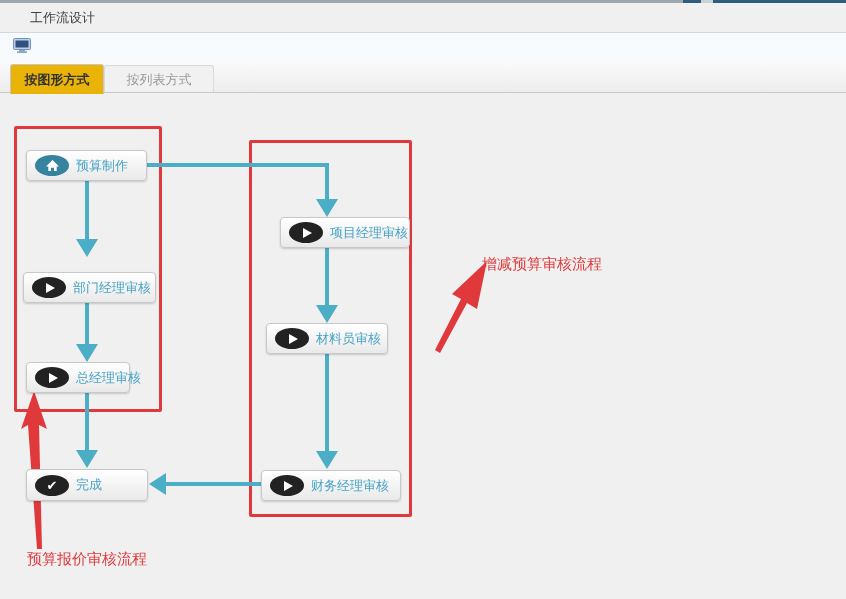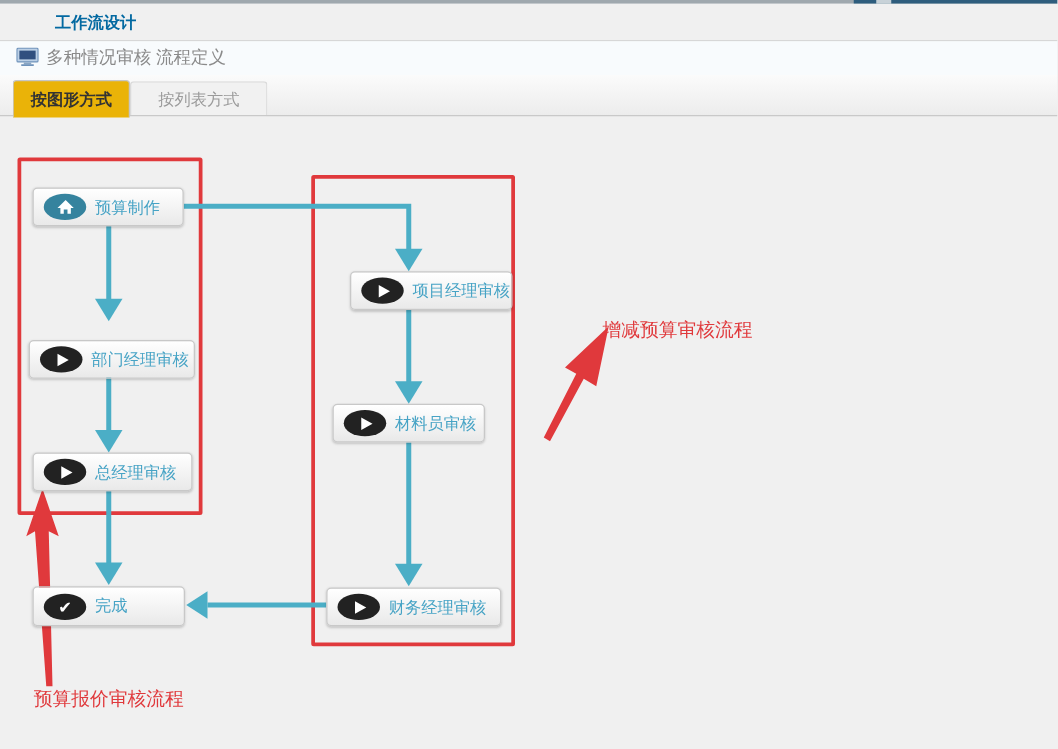--- a/index.html
+++ b/index.html
@@ -7,21 +7,21 @@
     width:846px;height:599px;position:relative;overflow:hidden;
     background:#f0f0f0;
     font-family:"Liberation Sans","DejaVu Sans",sans-serif;
   }
   
   .top-sliver{position:absolute;top:0;left:0;width:846px;height:3px;background:#9fa8ae;}
   .top-sliver-dark{position:absolute;top:0;left:683px;width:163px;height:3px;background:#2e5d7d;}
   .top-sliver-notch{position:absolute;top:0;left:701px;width:12px;height:3px;background:#c8d2d8;}
   
   .titlebar{position:absolute;top:3px;left:0;width:846px;height:29px;background:#f0f0f0;border-bottom:1px solid #d7d7d7;}
-  .titlebar .title{position:absolute;left:44px;top:0;line-height:29px;font-size:13px;font-weight:bold;color:#0369a1;}
+  .titlebar .title{position:absolute;left:30px;top:0;line-height:29px;font-size:13px;font-weight:normal;color:#404040;}
   
   .subheader{position:absolute;top:33px;left:0;width:846px;height:27px;background:#f8fbfd;}
   .subheader .crumb-label{position:absolute;left:37px;top:4px;font-size:14px;color:#8a8a8a;}
   .crumb-icon{position:absolute;left:13px;top:5px;width:18px;height:15px;}
   .crumb-underline{position:absolute;left:10px;top:54px;width:289px;height:2px;background:#5b87b2;}
   
   .tabbar{position:absolute;top:60px;left:0;width:846px;height:33px;background:linear-gradient(#fbfbfb,#ececec);}
   .tabline{position:absolute;top:92px;left:0;width:846px;height:1px;background:#c9c9c9;z-index:1;}
   .tab{position:absolute;box-sizing:border-box;text-align:center;font-size:13px;border-radius:3px 3px 0 0;}
   .tab.active{left:10px;top:64px;width:94px;height:30px;line-height:29px;background:#eab308;border:1px solid #c6c6c6;border-bottom:none;font-weight:bold;color:#333;z-index:2;}
@@ -43,21 +43,21 @@
   .node .ellipse{width:34px;height:21px;border-radius:50%;flex:0 0 auto;
     display:flex;align-items:center;justify-content:center;}
   .ellipse.start{background:#35839e;}
   .ellipse.step{background:#222222;}
   .node .nlabel{font-size:13px;color:#46a3c5;white-space:nowrap;}
   .play-tri{width:0;height:0;border-left:9px solid #fff;border-top:5px solid transparent;border-bottom:5px solid transparent;margin-left:3px;}
   .check-glyph{color:#fff;font-size:13px;font-weight:bold;line-height:1;}
   
   .n-budget{left:26px;top:150px;width:121px;}
   .n-dept{left:23px;top:272px;width:133px;}
-  .n-gm{left:26px;top:362px;width:128px;}
+  .n-gm{left:26px;top:362px;width:104px;}
   .n-done{left:26px;top:469px;width:122px;height:32px;}
   .n-pm{left:280px;top:217px;width:130px;}
   .n-mat{left:266px;top:323px;width:122px;}
   .n-fin{left:261px;top:470px;width:140px;}
   
   .annot{position:absolute;font-size:15px;color:#e0393c;z-index:4;white-space:nowrap;}
   .annot.right{left:482px;top:255px;}
   .annot.left{left:27px;top:550px;}
 </style>
 </head>
@@ -71,21 +71,20 @@
   <span class="title">工作流设计</span>
 </div>
 
 <div class="subheader">
   <svg class="crumb-icon" viewBox="0 0 18 15">
     <rect x="0.5" y="0.5" width="17" height="11" rx="1" fill="#bcd0e6" stroke="#6f93bb"></rect>
     <rect x="2.5" y="2.5" width="13" height="7" fill="#31507f"></rect>
     <rect x="6" y="12" width="6" height="1.6" fill="#8aa6c4"></rect>
     <rect x="4" y="13.4" width="10" height="1.4" fill="#6f93bb"></rect>
   </svg>
-  <span class="crumb-label">多种情况审核 流程定义</span>
   <div class="crumb-underline"></div>
 </div>
 
 <div class="tabbar"></div>
 <div class="tabline"></div>
 <div class="tab active">按图形方式</div>
 <div class="tab inactive">按列表方式</div>
 
 <div class="stage"></div>
 

